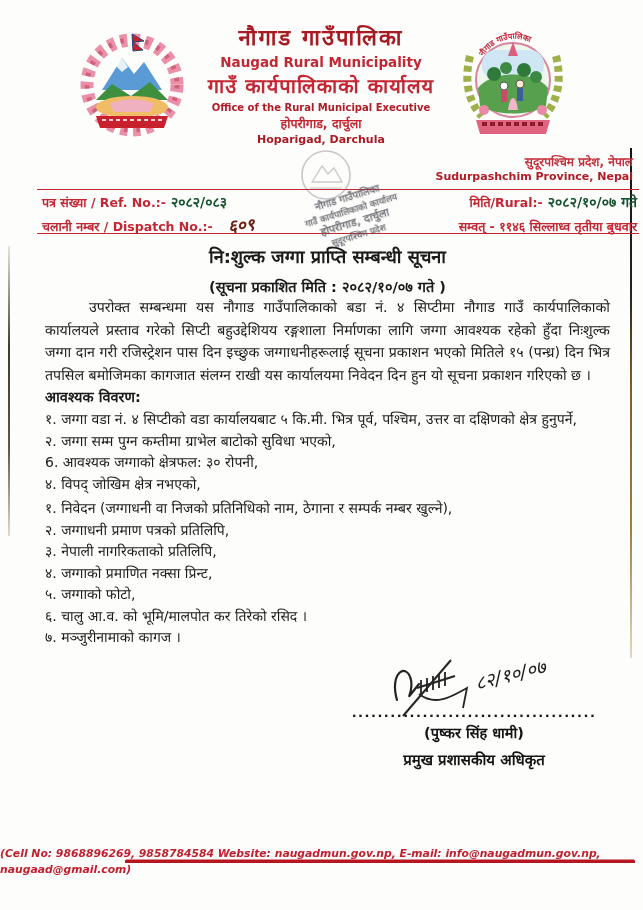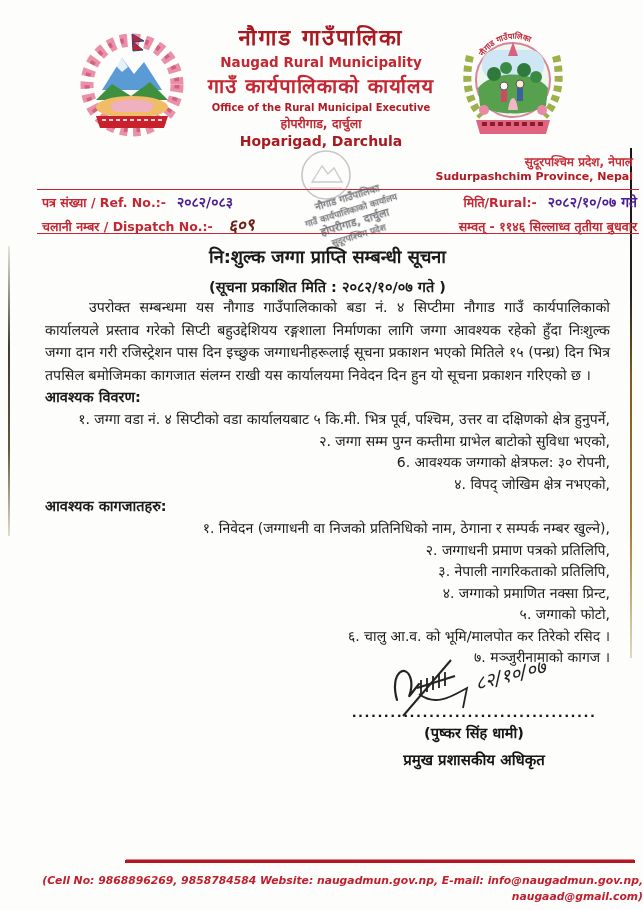--- a/index.html
+++ b/index.html
@@ -14,65 +14,65 @@
 
   
   .emblem-left{position:absolute;left:76px;top:28px;width:112px;height:118px;}
   .emblem-right{position:absolute;left:458px;top:22px;width:110px;height:120px;}
   .head-center{position:absolute;left:168px;top:26px;width:306px;text-align:center;line-height:1.12;}
   .t-np{font-size:22px;font-weight:bold;color:#a81a21;letter-spacing:2px;}
   .t-en{font-size:13.5px;font-weight:bold;color:#c22733;margin-top:4px;}
   .o-np{font-size:20px;font-weight:bold;color:#c22733;margin-top:5px;letter-spacing:1px;}
   .o-en{font-size:10px;font-weight:bold;color:#b01b26;margin-top:5px;}
   .p-np{font-size:12.5px;color:#c22733;margin-top:4px;font-weight:bold;}
-  .p-en{font-size:14px;font-weight:bold;color:#a81a21;margin-top:3px;}
+  .p-en{font-size:11px;font-weight:bold;color:#a81a21;margin-top:3px;}
   .province{position:absolute;right:10px;top:155px;text-align:right;line-height:1.25;}
   .prov-np{font-size:12px;color:#c5303c;font-weight:bold;text-align:right;}
   .prov-en{font-size:11px;color:#b01b26;font-weight:bold;}
 
   
   .rule{position:absolute;left:37px;right:4px;height:0;border-top:1.6px solid #c9252e;}
   .rule1{top:189px;}
   .rule2{top:233px;}
   .refgrid{position:absolute;left:42px;right:6px;top:192px;}
   .refrow{display:flex;justify-content:space-between;align-items:baseline;height:21px;}
   .reflabel{font-size:12.5px;font-weight:bold;color:#c22733;}
-  .refval{font-size:14px;font-weight:bold;color:#4c1d95;margin-left:6px;}
+  .refval{font-size:14px;font-weight:bold;color:#14532d;}
   .dispval{font-size:17px;font-weight:bold;color:#6b2015;margin-left:10px;display:inline-block;transform:rotate(-4deg);font-style:italic;}
   .refright{font-size:12.5px;font-weight:bold;color:#c22733;}
 
   
   .stamp{position:absolute;left:268px;top:146px;width:170px;height:110px;pointer-events:none;}
   .stamp-circle{position:absolute;left:26px;top:2px;opacity:.55;}
   .stamp-text{position:absolute;left:0;top:44px;width:170px;transform:rotate(-17deg);
     color:rgba(85,85,92,.8);text-align:center;font-weight:bold;line-height:1.35;filter:blur(.3px);}
   .stamp-text .s1{font-size:10px;}
   .stamp-text .s2{font-size:9px;}
   .stamp-text .s3{font-size:11px;}
   .stamp-text .s4{font-size:9px;}
 
   
   .content{position:absolute;left:45px;right:33px;top:243px;color:#1b1b1b;}
   .subject{font-size:18px;font-weight:bold;text-align:center;line-height:1.5;}
   .subject2{font-size:14.5px;font-weight:bold;text-align:center;margin-top:6px;}
   .para{margin-top:0;font-size:14.2px;line-height:22.5px;text-align:justify;text-indent:44px;font-weight:500;}
   .sec-h{font-size:14.5px;font-weight:bold;}
-  .li{font-size:14px;line-height:21.5px;font-weight:500;text-align:right;}
+  .li{font-size:14px;line-height:21.5px;font-weight:500;}
   .list{margin-top:3px;}
 
   
   .sig{position:absolute;left:328px;top:650px;width:292px;text-align:center;color:#141414;}
   .sig svg{display:block;margin:0 auto;}
   .dots{font-size:13px;font-weight:bold;letter-spacing:1.5px;line-height:10px;margin-top:-14px;}
   .sig-name{font-size:14.5px;font-weight:bold;margin-top:4px;}
   .sig-title{font-size:15px;font-weight:bold;margin-top:7px;}
 
   
   .f-line{position:absolute;left:125px;right:8px;top:860px;height:2.6px;background:#b5161f;box-shadow:0 -2px 0 -1px rgba(181,22,31,.5);}
-  .f-text{position:absolute;left:0;right:0;top:873px;text-align:right;color:#c0202e;font-weight:bold;font-style:italic;font-size:10.8px;line-height:1.5;}
+  .f-text{position:absolute;left:0;right:0;top:846px;text-align:left;color:#c0202e;font-weight:bold;font-style:italic;font-size:10.8px;line-height:1.5;}
 </style>
 </head>
 <body>
 
 <div class="page">
 
   <div class="edge-left"></div>
   <div class="edge-right"></div>
 
   <svg class="emblem-left" viewBox="0 0 112 118">
@@ -172,21 +172,20 @@
     <div class="para">उपरोक्त सम्बन्धमा यस नौगाड गाउँपालिकाको बडा नं. ४ सिप्टीमा नौगाड गाउँ कार्यपालिकाको कार्यालयले प्रस्ताव गरेको सिप्टी बहुउद्देशियय रङ्गशाला निर्माणका लागि जग्गा आवश्यक रहेको हुँदा निःशुल्क जग्गा दान गरी रजिस्ट्रेशन पास दिन इच्छुक जग्गाधनीहरूलाई सूचना प्रकाशन भएको मितिले १५ (पन्ध्र) दिन भित्र तपसिल बमोजिमका कागजात संलग्न राखी यस कार्यालयमा निवेदन दिन हुन यो सूचना प्रकाशन गरिएको छ ।</div>
 
     <div class="sec-h">आवश्यक विवरण:</div>
     <div class="list">
       <div class="li">१. जग्गा वडा नं. ४  सिप्टीको वडा कार्यालयबाट ५ कि.मी. भित्र पूर्व, पश्चिम, उत्तर वा दक्षिणको क्षेत्र हुनुपर्ने,</div>
       <div class="li">२. जग्गा सम्म पुग्न कम्तीमा  ग्राभेल बाटोको सुविधा भएको,</div>
       <div class="li">6. आवश्यक जग्गाको क्षेत्रफल: ३० रोपनी,</div>
       <div class="li">४. विपद् जोखिम क्षेत्र नभएको,</div>
     </div>
 
-    <div class="sec-h">आवश्यक कागजातहरु:</div>
     <div class="list">
       <div class="li">१. निवेदन (जग्गाधनी वा निजको प्रतिनिधिको नाम, ठेगाना र सम्पर्क नम्बर खुल्ने),</div>
       <div class="li">२. जग्गाधनी प्रमाण पत्रको प्रतिलिपि,</div>
       <div class="li">३. नेपाली नागरिकताको प्रतिलिपि,</div>
       <div class="li">४. जग्गाको प्रमाणित नक्सा प्रिन्ट,</div>
       <div class="li">५. जग्गाको फोटो,</div>
       <div class="li">६. चालु आ.व. को भूमि/मालपोत कर तिरेको रसिद ।</div>
       <div class="li">७. मञ्जुरीनामाको कागज ।</div>
     </div>
   </div>

